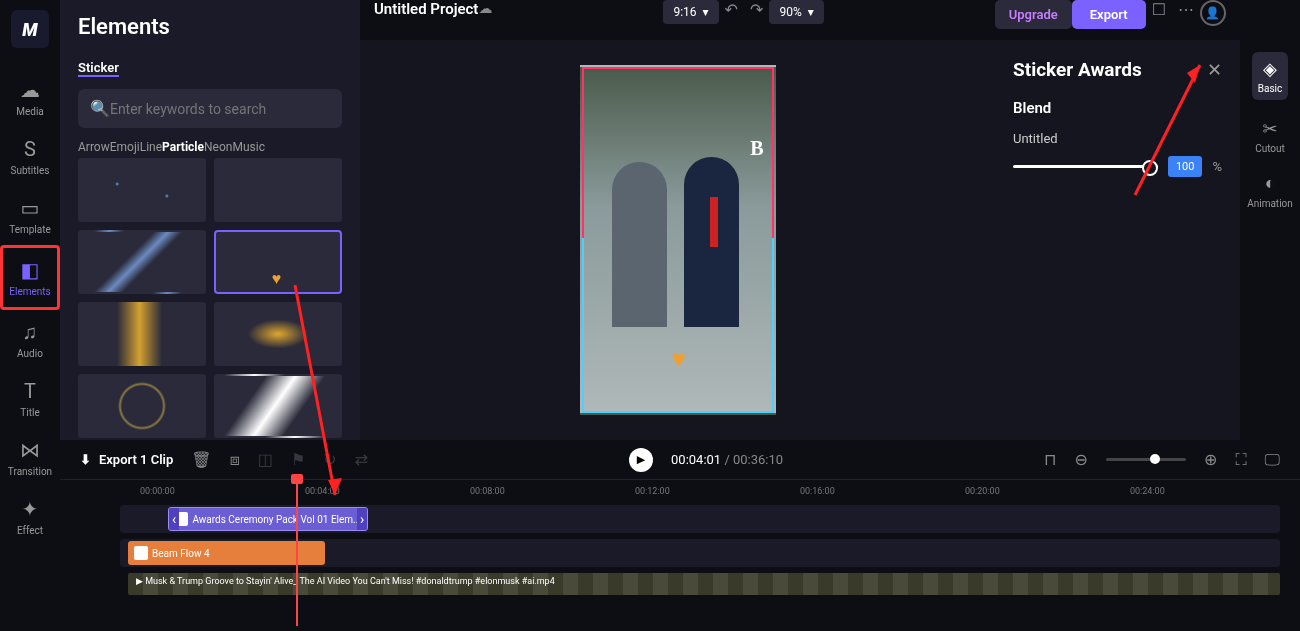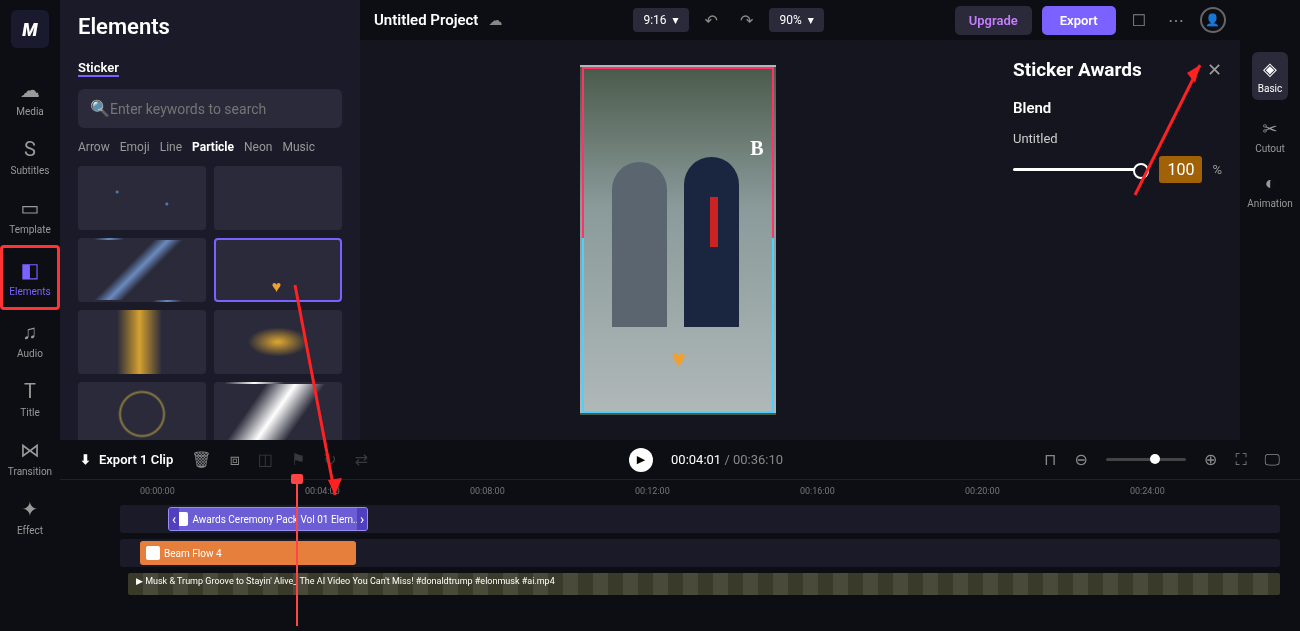--- a/index.html
+++ b/index.html
@@ -8,27 +8,27 @@
 .logo{width:38px;height:38px;background:#1a1a2e;border-radius:6px;display:flex;align-items:center;justify-content:center;font-weight:900;font-size:18px;font-style:italic;margin-bottom:20px}
 .nav-item{width:60px;display:flex;flex-direction:column;align-items:center;padding:10px 0;cursor:pointer;font-size:10px;color:#999}
 .nav-item.active{color:#7b61ff}
 .nav-item.highlighted{border:3px solid #ff3333;border-radius:4px}
 .nav-icon{font-size:20px;margin-bottom:4px}
 .elements-panel{position:absolute;left:60px;top:0;width:300px;height:440px;background:#1a1a28;padding:14px 18px}
 .panel-title{font-size:22px;font-weight:600;margin-bottom:18px}
 .tab-label{font-size:13px;font-weight:600;color:#fff;border-bottom:2px solid #7b61ff;display:inline-block;margin-bottom:12px}
 .search-box{background:#2a2a3a;border-radius:6px;padding:10px 12px;display:flex;align-items:center;margin-bottom:12px}
 .search-box input{background:transparent;border:none;outline:none;color:#999;font-size:14px;flex:1;margin-left:0}
-.category-row{display:flex;gap:10px;margin-bottom:12px;font-size:12px;color:#999;flex-wrap:nowrap;overflow:hidden}
+.category-row{display:flex;margin-bottom:4px;font-size:12px;color:#999;flex-wrap:nowrap;overflow:hidden}
 .category-row span{cursor:pointer;white-space:nowrap}
 .category-row span.active{color:#fff;font-weight:700}
 .sticker-grid{display:grid;grid-template-columns:1fr 1fr;gap:8px}
 .sticker-item{height:64px;background:#2a2a3a;border-radius:4px;border:2px solid transparent;position:relative;overflow:hidden}
 .sticker-item.selected{border:2px solid #7b61ff}
-.top-bar{position:absolute;left:360px;top:0;right:60px;height:40px;display:flex;align-items:center;padding:0 14px;gap:10px}
+.top-bar{position:absolute;left:360px;top:0;right:60px;height:40px;display:flex;align-items:flex-start;padding:0 14px;}
 .project-name{font-size:15px;font-weight:600}
 .cloud-icon{color:#888;font-size:14px}
 .spacer{flex:1}
 .ratio-btn,.zoom-btn{background:#2a2a3a;border-radius:4px;padding:5px 10px;font-size:12px;display:flex;align-items:center;gap:6px}
 .topbar-icon{color:#888;cursor:pointer;font-size:16px;padding:0 6px}
 .upgrade-btn{background:#2a2a3a;color:#c77dff;padding:7px 14px;border-radius:5px;font-size:13px;font-weight:600;cursor:pointer}
 .export-btn{background:#7b61ff;color:#fff;padding:7px 18px;border-radius:5px;font-size:13px;font-weight:600;cursor:pointer;position:relative}
 .account-icon{width:26px;height:26px;border:2px solid #666;border-radius:50%;display:flex;align-items:center;justify-content:center;font-size:12px}
 .preview-area{position:absolute;left:360px;top:40px;width:635px;height:400px;background:#15151f;display:flex;align-items:center;justify-content:center}
 .preview-canvas{width:196px;height:350px;background:linear-gradient(180deg,#4a5a4a 0%,#8a9a9a 40%,#b0b8b8 100%);position:relative;border:2px solid transparent}
@@ -41,21 +41,21 @@
 .heart{position:absolute;bottom:40px;left:90px;font-size:24px;color:#f0a030}
 .right-panel{position:absolute;right:60px;top:40px;width:245px;height:400px;background:#15151f;padding:18px}
 .right-header{display:flex;justify-content:space-between;align-items:center;margin-bottom:18px}
 .right-title{font-size:19px;font-weight:700}
 .close-x{color:#999;cursor:pointer;font-size:18px}
 .section-label{font-size:15px;font-weight:600;margin-bottom:14px}
 .prop-label{font-size:13px;color:#ccc;margin-bottom:10px}
 .slider-row{display:flex;align-items:center;gap:10px}
 .slider{flex:1;height:3px;background:#fff;border-radius:2px;position:relative}
 .slider::after{content:'';position:absolute;right:0;top:-5px;width:12px;height:12px;border:2px solid #fff;border-radius:50%;background:#15151f}
-.value-box{background:#a16207;padding:4px 8px;border-radius:3px;font-size:16px}
+.value-box{background:#3b82f6;padding:4px 8px;border-radius:3px;font-size:11px}
 .percent{color:#999;font-size:13px}
 .far-right{position:absolute;right:0;top:40px;width:60px;height:400px;display:flex;flex-direction:column;align-items:center;padding-top:12px;gap:18px}
 .far-right-item{display:flex;flex-direction:column;align-items:center;font-size:10px;color:#999;cursor:pointer;gap:4px}
 .far-right-item.active{color:#fff;background:#2a2a3a;padding:6px;border-radius:6px}
 .far-right-icon{font-size:18px}
 .timeline-area{position:absolute;left:60px;top:440px;right:0;bottom:0;background:#0d0d14}
 .timeline-toolbar{height:40px;display:flex;align-items:center;padding:0 20px;gap:18px;border-bottom:1px solid #222}
 .export-clip{display:flex;align-items:center;gap:8px;font-size:13px;font-weight:600}
 .tl-icon{color:#888;cursor:pointer;font-size:16px}
 .tl-icon.disabled{opacity:.35}
@@ -69,21 +69,21 @@
 .ruler-mark{position:absolute;top:6px;font-size:9px;color:#777}
 .playhead{position:absolute;left:296px;top:476px;width:2px;height:150px;background:#ff4444;z-index:10}
 .playhead::before{content:'';position:absolute;top:-2px;left:-5px;width:12px;height:10px;background:#ff4444;border-radius:2px}
 .tracks{padding-left:60px;padding-right:20px}
 .track{height:28px;margin-bottom:6px;background:#1a1a28;border-radius:3px;position:relative}
 .clip{position:absolute;height:24px;top:2px;border-radius:3px;display:flex;align-items:center;padding:0 6px;font-size:10px;overflow:hidden;white-space:nowrap}
 .clip-purple{background:#6b5dd3;left:48px;width:200px;border:1px solid #9b8def}
 .clip-purple::before,.clip-purple::after{content:'‹';position:absolute;background:#5040c0;width:10px;height:100%;top:0;display:flex;align-items:center;justify-content:center;font-size:14px}
 .clip-purple::before{left:0}
 .clip-purple::after{content:'›';right:0}
-.clip-orange{background:#e67e3c;left:20px;width:216px}
+.clip-orange{background:#e67e3c;left:8px;width:197px}
 .track-video{height:22px;background:repeating-linear-gradient(90deg,#3a3a2a 0,#3a3a2a 15px,#4a4a3a 15px,#4a4a3a 30px);position:relative;border-radius:2px;margin-left:8px;margin-right:0}
 .video-label{position:absolute;left:8px;top:3px;font-size:9px;color:#fff;z-index:2}
 .arrow-red{position:absolute;pointer-events:none;z-index:50}
 .arrow1{left:290px;top:280px;width:60px;height:230px}
 .arrow2{right:85px;top:55px;width:100px;height:150px}
 svg.arrow-svg{width:100%;height:100%}
 .clip-icon{display:inline-block;width:14px;height:14px;background:#fff;border-radius:2px;margin-right:4px;vertical-align:middle}
 </style>
 </head>
 <body>

